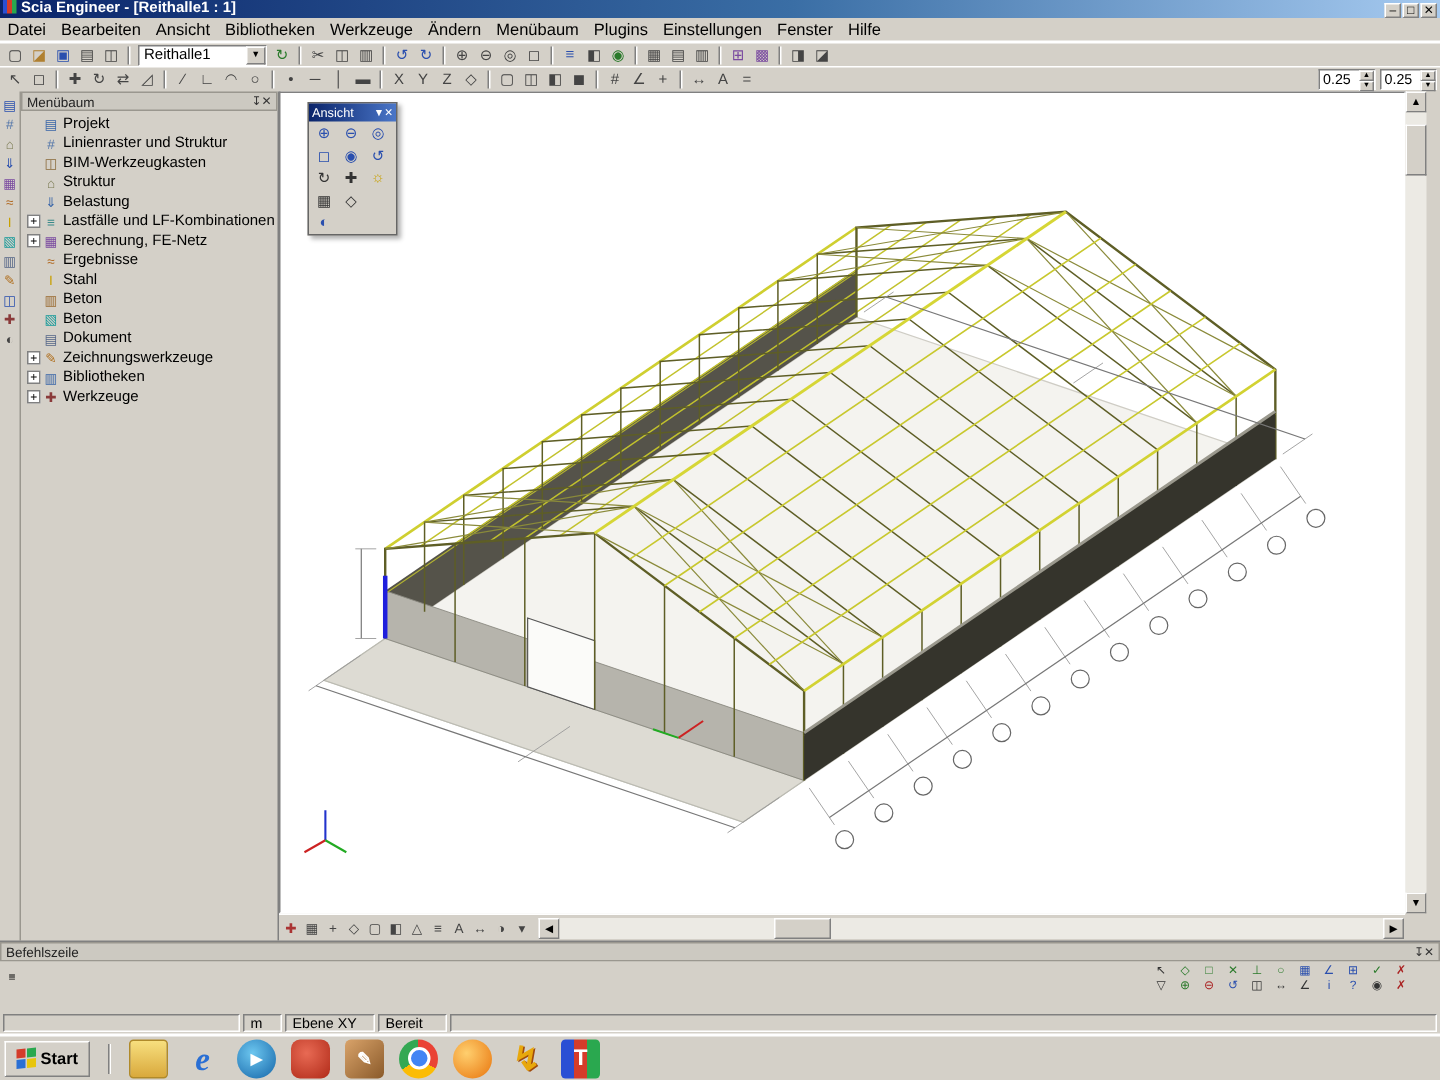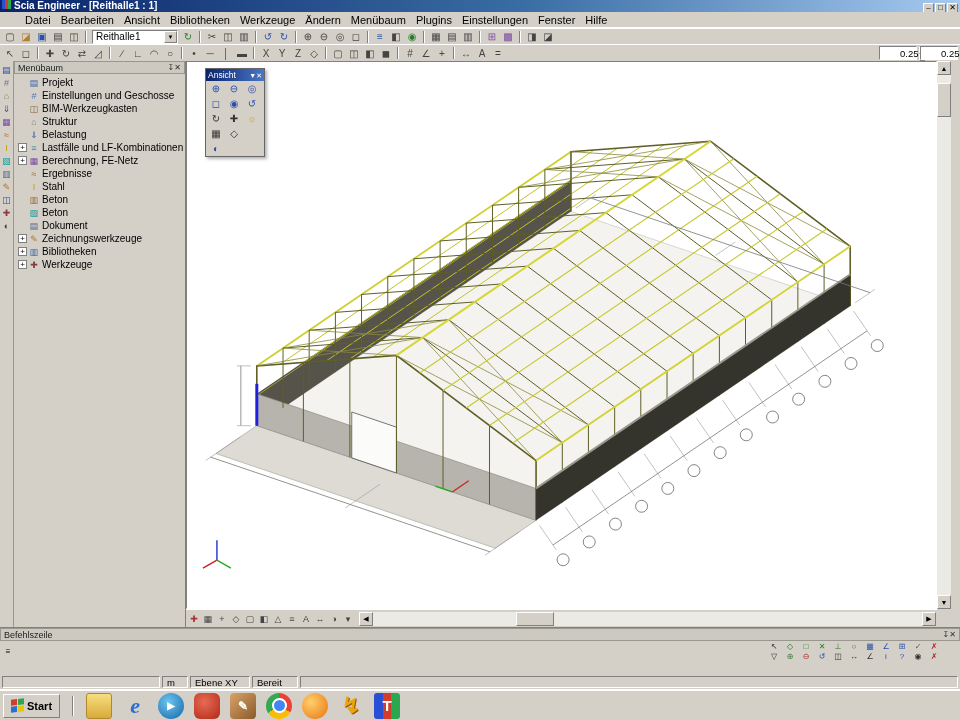--- a/index.html
+++ b/index.html
@@ -12,35 +12,35 @@
 
   
   .titlebar{height:12px;background:linear-gradient(90deg,#0a246a,#3a6ea5 55%,#a6caf0);
     display:flex;padding:0 2px;gap:3px}
   .appicon{width:9px;height:9px;background:linear-gradient(90deg,#2a4fd4 33%,#d43c2a 33% 66%,#2aa84f 66%);flex:0 0 auto}
   .title{color:#fff;font-weight:bold;font-size:10px;white-space:nowrap}
   .winbtn{width:11px;height:10px;background:#d4d0c8;border:1px solid;border-color:#fff #808080 #808080 #fff;
     font-size:8px;line-height:8px;text-align:center;display:inline-block;margin-left:1px}
 
   
-  .menubar{height:16px;display:flex;align-items:center;padding:0 20px;background:#d4d0c8;border-bottom:1px solid #fff}
+  .menubar{height:16px;display:flex;align-items:center;padding:0 0;background:#d4d0c8;border-bottom:1px solid #fff}
   .menu-item{padding:1px 5px;white-space:nowrap;cursor:default;font-size:11px}
 
   
   .toolbar{display:flex;align-items:center;background:#d4d0c8;border-top:1px solid #fff;padding:0 2px}
   .tb1{height:16px}.tb2{height:17px}
   .tbgroup{display:flex;align-items:center}
   .tbtn{width:16px;height:14px;display:inline-flex;align-items:center;justify-content:center;
     font-size:10px;color:#444;cursor:pointer;border:1px solid transparent}
   .tsep{width:2px;height:12px;border-left:1px solid #808080;border-right:1px solid #fff;margin:0 3px}
   .combo{width:86px;height:14px;background:#fff;display:inline-flex;align-items:center;margin:0 2px}
   .combo-text{flex:1;font-size:10px;padding-left:3px;white-space:nowrap;overflow:hidden}
   .combo-btn{width:13px;height:12px;background:#d4d0c8;font-size:6px;display:flex;align-items:center;justify-content:center}
   .spin{width:38px;height:14px;background:#fff;display:inline-flex;align-items:center;margin-left:3px}
-  .spin .val{flex:1;font-size:9.5px;padding-left:20px}
+  .spin .val{flex:1;font-size:9.5px;padding-left:2px}
   .spinarrows{width:10px;height:12px;display:flex;flex-direction:column}
   .spinarrows i{flex:1;font-style:normal;font-size:5px;line-height:5px;text-align:center;background:#d4d0c8;
     border:1px solid;border-color:#fff #808080 #808080 #fff}
 
   
   .main{height:566px;display:flex}
   .vstrip{width:14px;background:#d4d0c8;border-right:1px solid #9a978f;display:flex;flex-direction:column;align-items:center;padding-top:2px}
   .vbtn{width:13px;height:13px;display:flex;align-items:center;justify-content:center;font-size:9px;cursor:pointer}
 
   .treepanel{width:172px;background:#d4d0c8;border-right:1px solid #808080;display:flex;flex-direction:column}
@@ -268,21 +268,21 @@
       </div>
       <div class="tree" id="tree">
           <div class="trow">
             <span class="texp"></span>
             <span class="ticon" style="color: rgb(58, 102, 168);">▤</span>
             <span class="tlabel">Projekt</span>
           </div>
           <div class="trow">
             <span class="texp"></span>
             <span class="ticon" style="color: rgb(85, 119, 170);">#</span>
-            <span class="tlabel">Einstellungen und Geschosse</span>
+            <span class="tlabel">Linienraster und Struktur</span>
           </div>
           <div class="trow">
             <span class="texp"></span>
             <span class="ticon" style="color: rgb(138, 106, 58);">◫</span>
             <span class="tlabel">BIM-Werkzeugkasten</span>
           </div>
           <div class="trow">
             <span class="texp"></span>
             <span class="ticon" style="color: rgb(122, 122, 82);">⌂</span>
             <span class="tlabel">Struktur</span>

